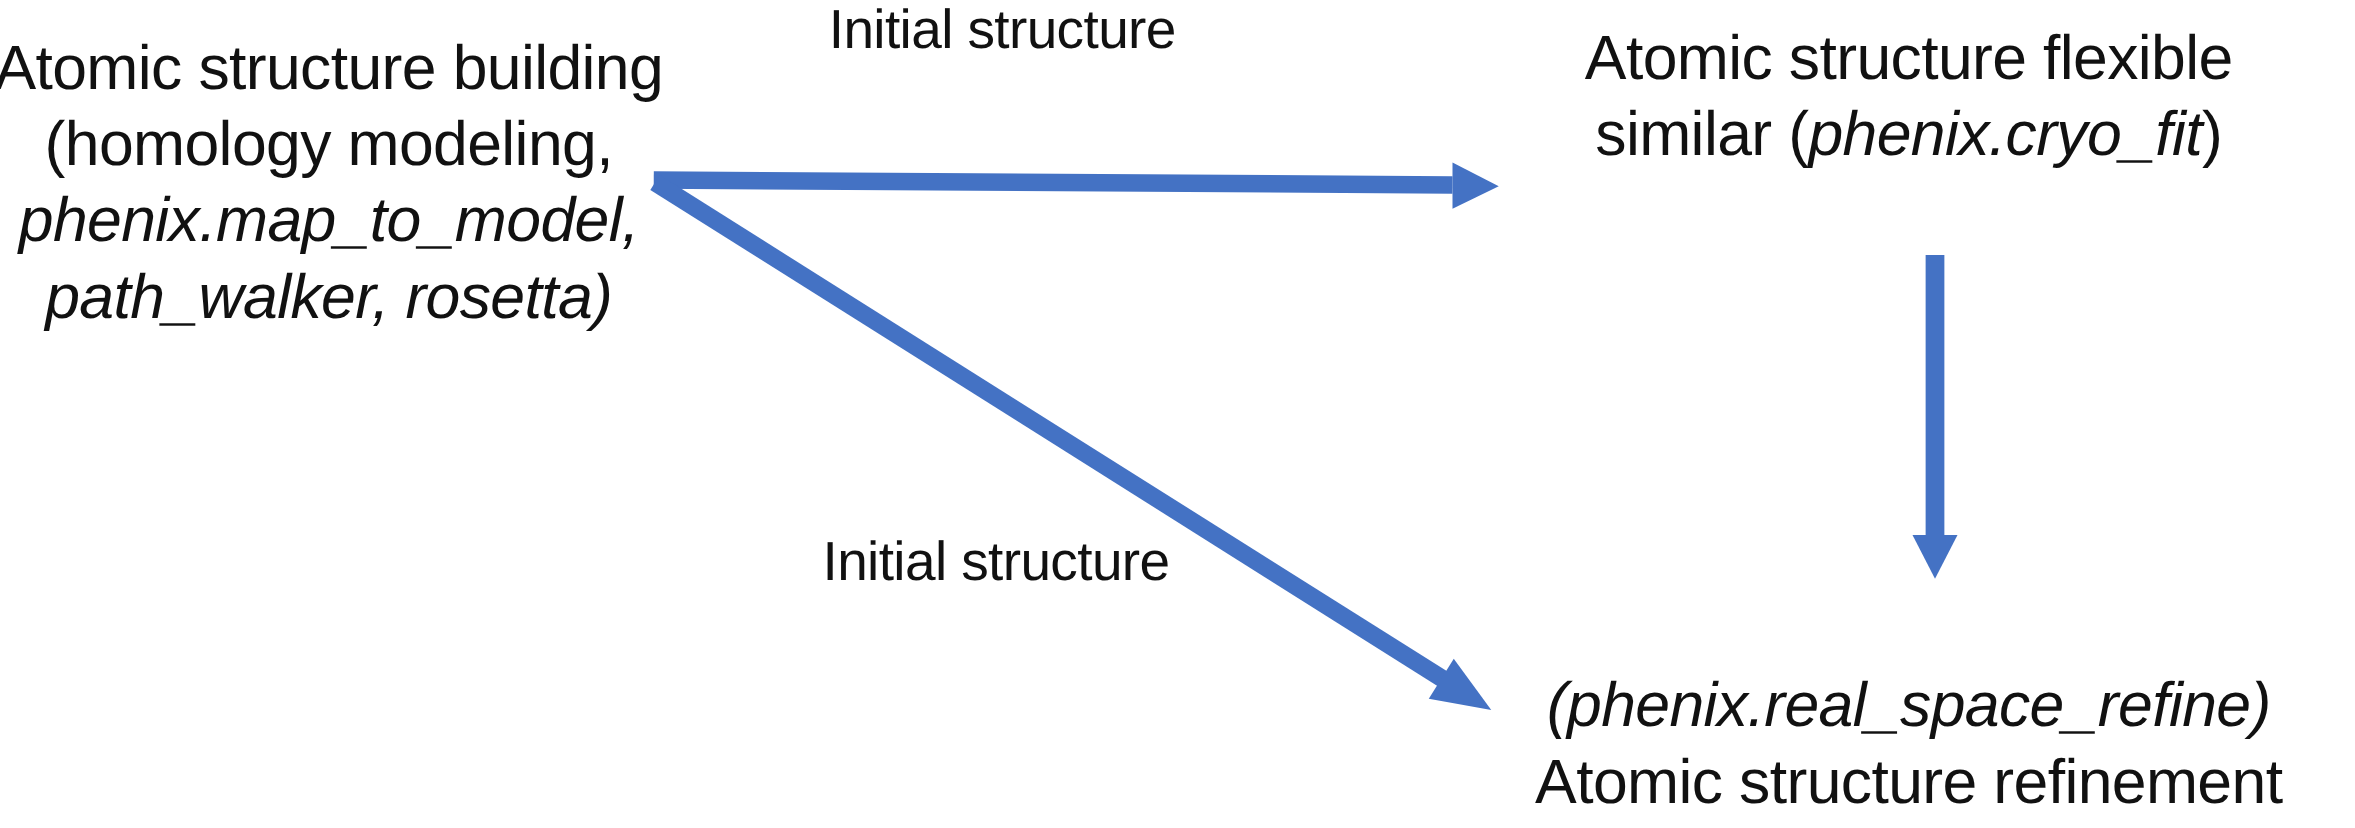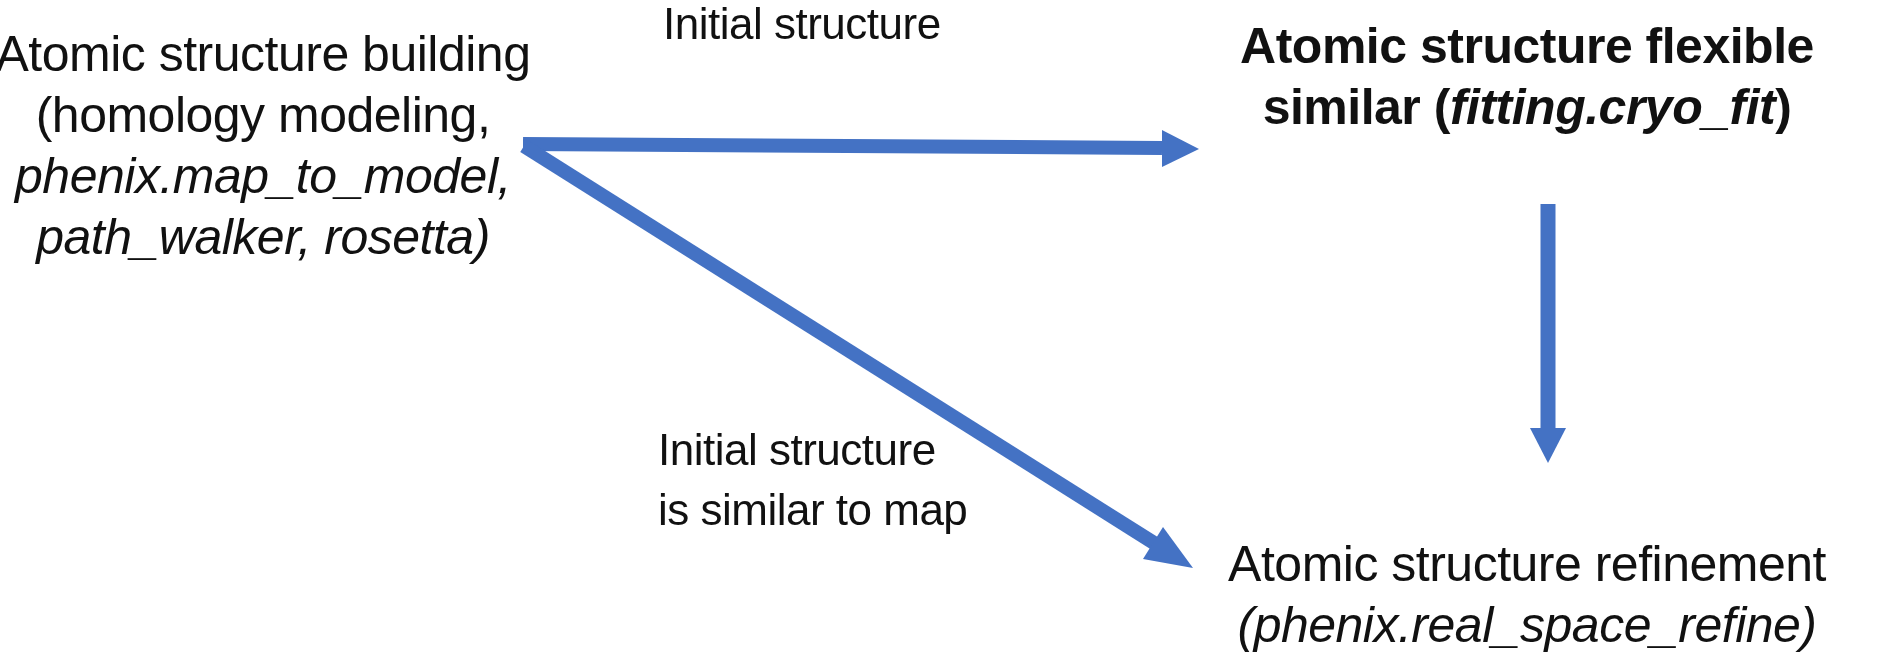--- a/index.html
+++ b/index.html
@@ -46,21 +46,21 @@
   .label {
     font-size: 44px;
     line-height: 60px;
     letter-spacing: -0.5px;
   }
   .center { text-align: center; }
   .it { font-style: italic; }
 
   #building   { left: -47px;  top: 24px;  width: 620px; }
   #label-different { left: 663px; top: -6px; }
-  #fitting    { left: 1217px; top: 16px;  width: 620px; font-weight: bold; }
+  #fitting    { left: 1217px; top: 16px;  width: 620px; }
   #label-similar   { left: 658px; top: 420px; }
   #refinement { left: 1217px; top: 534px; width: 620px; }
 </style>
 </head>
 <body>
 
 <svg id="arrow-layer" width="1884" height="662" viewBox="0 0 1884 662">
   <g>
     <line class="shaft" x1="523" y1="144" x2="1162" y2="148" stroke-width="14"></line>
     <polygon class="head" points="1162,130 1199,149 1162,167"></polygon>
@@ -82,25 +82,24 @@
   <div class="ln it">path_walker, rosetta)</div>
 </div>
 
 <div id="label-different" class="block label">
   <div class="ln">Initial structure</div>
 </div>
 
 <div id="fitting" class="block main center">
   <div class="ln">Atomic structure flexible</div>
   <div class="ln">
-    <span>similar (</span><span class="it">fitting.cryo_fit</span><span>)</span>
+    <span>similar (</span><span class="it">phenix.cryo_fit</span><span>)</span>
   </div>
 </div>
 
 <div id="label-similar" class="block label">
   <div class="ln">Initial structure</div>
-  <div class="ln">is similar to map</div>
 </div>
 
 <div id="refinement" class="block main center">
+  <div class="ln it">(phenix.real_space_refine)</div>
   <div class="ln">Atomic structure refinement</div>
-  <div class="ln it">(phenix.real_space_refine)</div>
 </div>
 
 </body></html>

